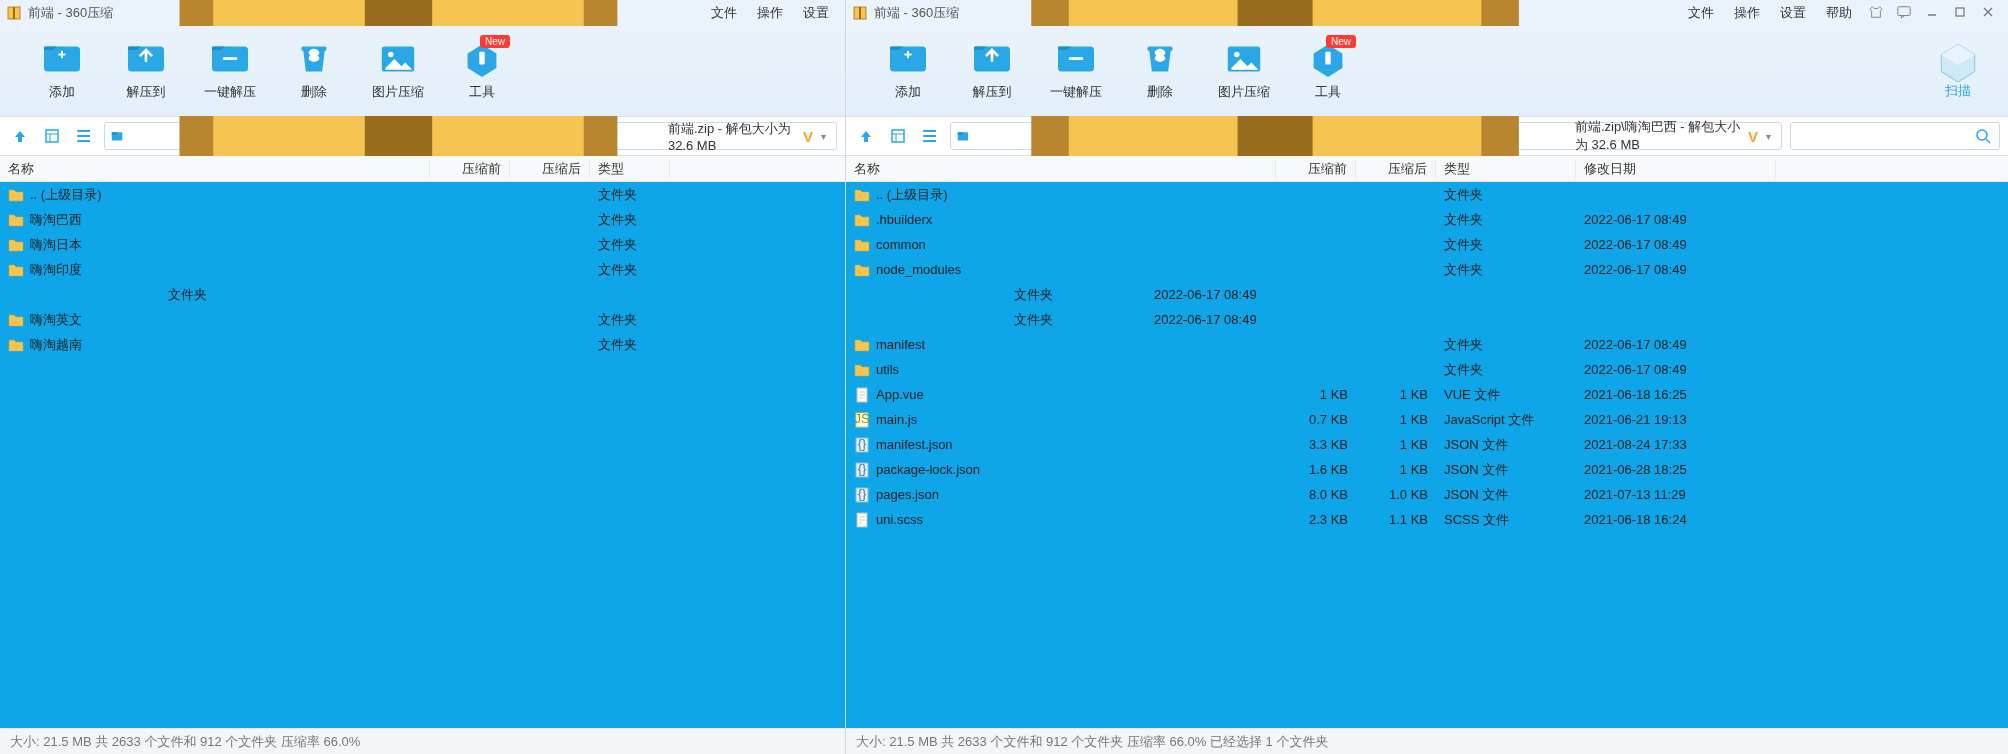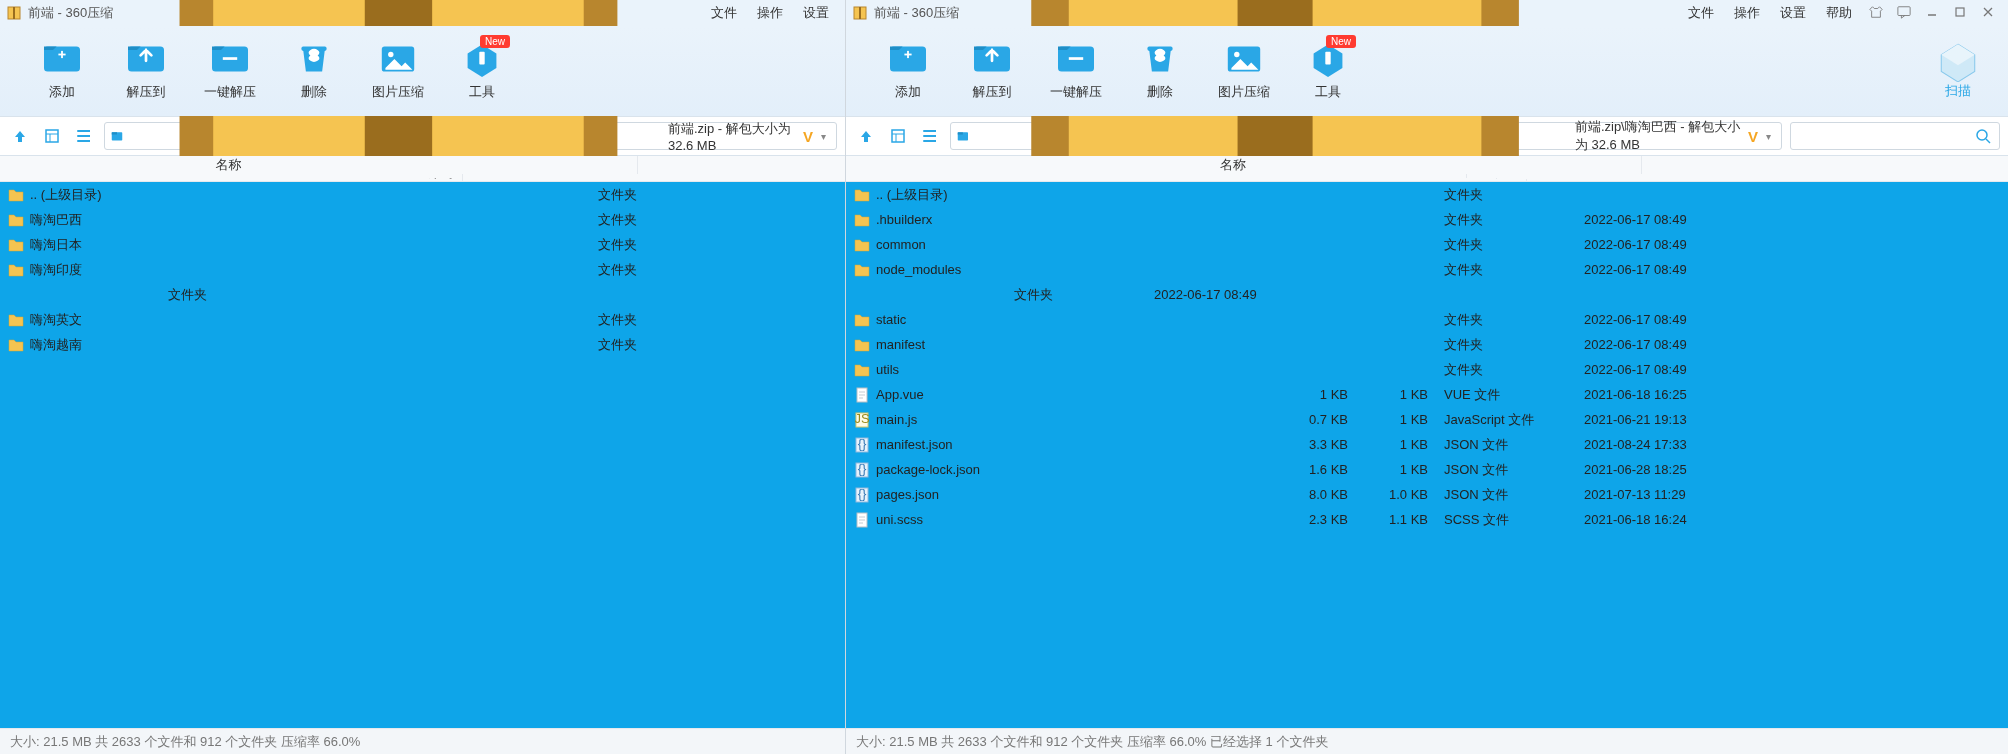--- a/index.html
+++ b/index.html
@@ -17,21 +17,21 @@
 .new-badge { position:absolute; top:-6px; right:14px; background:#ff3b30; color:#fff; font-size:10px; padding:1px 5px; border-radius:3px; }
 .scanbox { position:absolute; right:14px; top:8px; width:72px; height:72px; display:flex; flex-direction:column; align-items:center; justify-content:center; color:#2aa7e6; border-radius:6px; }
 .navbar { height:40px; background:#fff; border-top:1px solid #d9e3ec; border-bottom:1px solid #d9e3ec; display:flex; align-items:center; padding:0 8px; gap:8px; }
 .navbtn { width:24px; height:24px; display:flex; align-items:center; justify-content:center; color:#2aa7e6; cursor:pointer; border-radius:3px; }
 .pathbox { flex:1; height:28px; border:1px solid #cfd8e0; border-radius:3px; display:flex; align-items:center; padding:0 6px; color:#333; background:#fff; }
 .pathbox .picon { width:16px; height:16px; margin-right:6px; }
 .pathbox .vbadge { margin-left:auto; color:#f5a623; font-weight:bold; font-size:15px; padding:0 4px; }
 .pathbox .chev { color:#888; font-size:10px; padding:0 4px; }
 .searchbox { width:210px; height:28px; border:1px solid #cfd8e0; border-radius:3px; display:flex; align-items:center; padding:0 8px; color:#2aa7e6; background:#fff; }
 .searchbox svg { margin-left:auto; }
-.cols { height:26px; background:#f7f9fb; border-bottom:1px solid #e5e9ee; display:flex; align-items:center; color:#333;flex-direction:column; }
+.cols { height:26px; background:#f7f9fb; border-bottom:1px solid #e5e9ee; display:flex; align-items:center; color:#333; }
 .cols > div { padding:0 8px; border-right:1px solid #e5e9ee; overflow:hidden; white-space:nowrap; }
 .filelist { flex:1; overflow:auto; background:#0ea5e9; }
 .frow { height:25px; display:flex; align-items:center; color:#222; cursor:pointer; }
 .frow > div { padding:0 8px; overflow:hidden; white-space:nowrap; text-overflow:ellipsis; }
 .frow .name { display:flex; align-items:center; gap:6px; }
 .ficon { width:16px; height:16px; flex:none; }
 .statusbar { height:26px; background:#f3f6f9; border-top:1px solid #e5e9ee; display:flex; align-items:center; padding:0 10px; color:#777; font-size:12px; }
 .col-name { flex:1; }
 .r { text-align:right; }
 </style>
@@ -431,26 +431,20 @@
       <div style="width:140px">文件夹</div>
         <div style="width:200px">2022-06-17 08:49</div>
       </div>
       <div class="frow">
       <div style="width:80px" class="r"></div>
       <div style="width:80px" class="r"></div>
       <div style="width:140px">文件夹</div>
         <div style="width:200px">2022-06-17 08:49</div>
       </div>
       <div class="frow">
-        <div class="name" style="width:430px;flex:none">
-          <svg class="ficon" viewBox="0 0 16 16">
-            <path d="M1 3 L6 3 L8 5 L15 5 L15 14 L1 14 Z" fill="#f5c451" stroke="#d6a52e" stroke-width="0.5"></path>
-          </svg>
-          <span>static</span>
-        </div>
       <div style="width:80px" class="r"></div>
       <div style="width:80px" class="r"></div>
       <div style="width:140px">文件夹</div>
         <div style="width:200px">2022-06-17 08:49</div>
       </div>
       <div class="frow">
         <div class="name" style="width:430px;flex:none">
           <svg class="ficon" viewBox="0 0 16 16">
             <path d="M1 3 L6 3 L8 5 L15 5 L15 14 L1 14 Z" fill="#f5c451" stroke="#d6a52e" stroke-width="0.5"></path>
           </svg>

